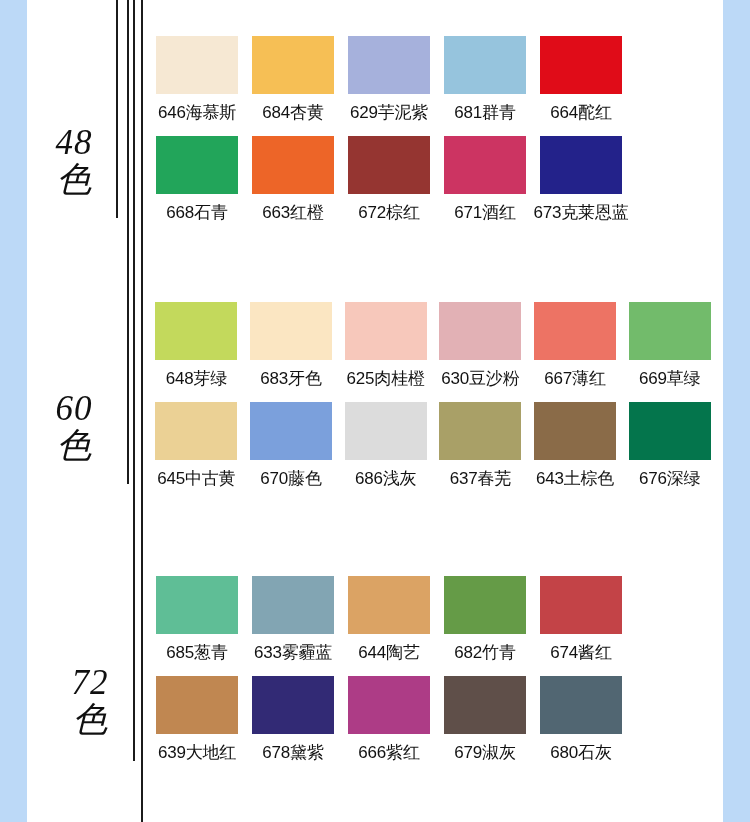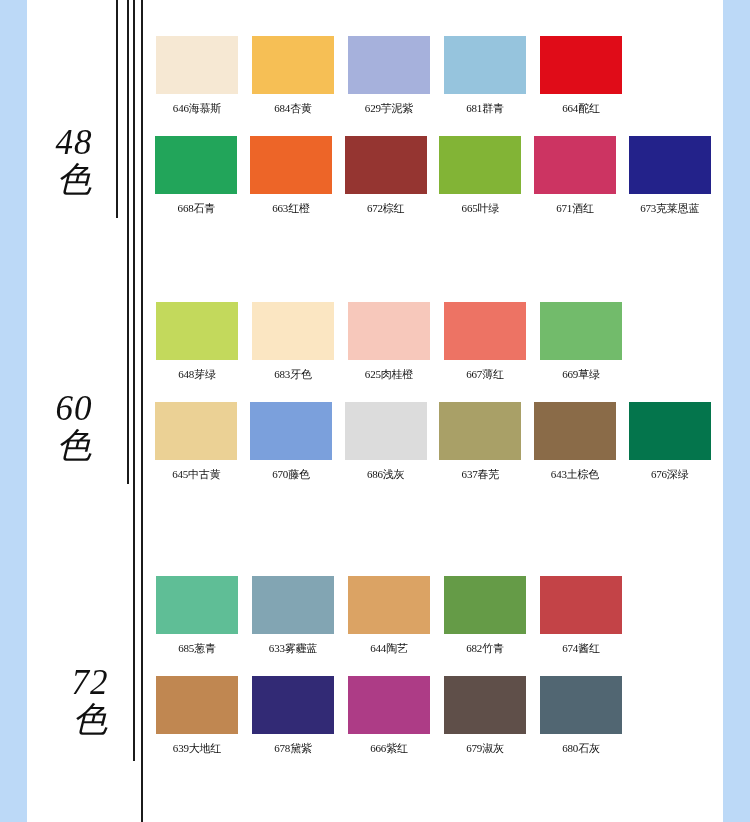--- a/index.html
+++ b/index.html
@@ -80,24 +80,24 @@
     align-items: center;
   }
   .cell:last-child { margin-right: 8px; }
   .chip {
     width: 82px;
     height: 58px;
     display: block;
   }
   .chip-label {
     margin-top: 7px;
-    font-size: 11px;
+    font-size: 17px;
     color: #121212;
     white-space: nowrap;
-    font-family: Liberation Serif, serif;
+    font-family: Liberation Sans, sans-serif;
     letter-spacing: -0.2px;
     text-align: center;
   }
 </style>
 </head>
 <body>
 
 <div class="page" style="background: rgb(255, 255, 255);">
 
   <div class="edge edge-left" style="background: rgb(188, 217, 247);"></div>
@@ -153,24 +153,20 @@
       </div>
       <div class="cell">
         <span class="chip" style="background-color: rgb(237, 101, 40);"></span>
         <span class="chip-label">663红橙</span>
       </div>
       <div class="cell">
         <span class="chip" style="background-color: rgb(149, 53, 49);"></span>
         <span class="chip-label">672棕红</span>
       </div>
       <div class="cell">
-        <span class="chip" style="background-color: rgb(130, 180, 54);"></span>
-        <span class="chip-label">665叶绿</span>
-      </div>
-      <div class="cell">
         <span class="chip" style="background-color: rgb(204, 52, 98);"></span>
         <span class="chip-label">671酒红</span>
       </div>
       <div class="cell">
         <span class="chip" style="background-color: rgb(35, 34, 138);"></span>
         <span class="chip-label">673克莱恩蓝</span>
       </div>
     </div>
   </div>
 
@@ -182,20 +178,24 @@
       </div>
       <div class="cell">
         <span class="chip" style="background-color: rgb(251, 230, 194);"></span>
         <span class="chip-label">683牙色</span>
       </div>
       <div class="cell">
         <span class="chip" style="background-color: rgb(247, 200, 187);"></span>
         <span class="chip-label">625肉桂橙</span>
       </div>
       <div class="cell">
+        <span class="chip" style="background-color: rgb(226, 177, 181);"></span>
+        <span class="chip-label">630豆沙粉</span>
+      </div>
+      <div class="cell">
         <span class="chip" style="background-color: rgb(237, 115, 100);"></span>
         <span class="chip-label">667薄红</span>
       </div>
       <div class="cell">
         <span class="chip" style="background-color: rgb(114, 187, 107);"></span>
         <span class="chip-label">669草绿</span>
       </div>
     </div>
     <div class="row">
       <div class="cell">

